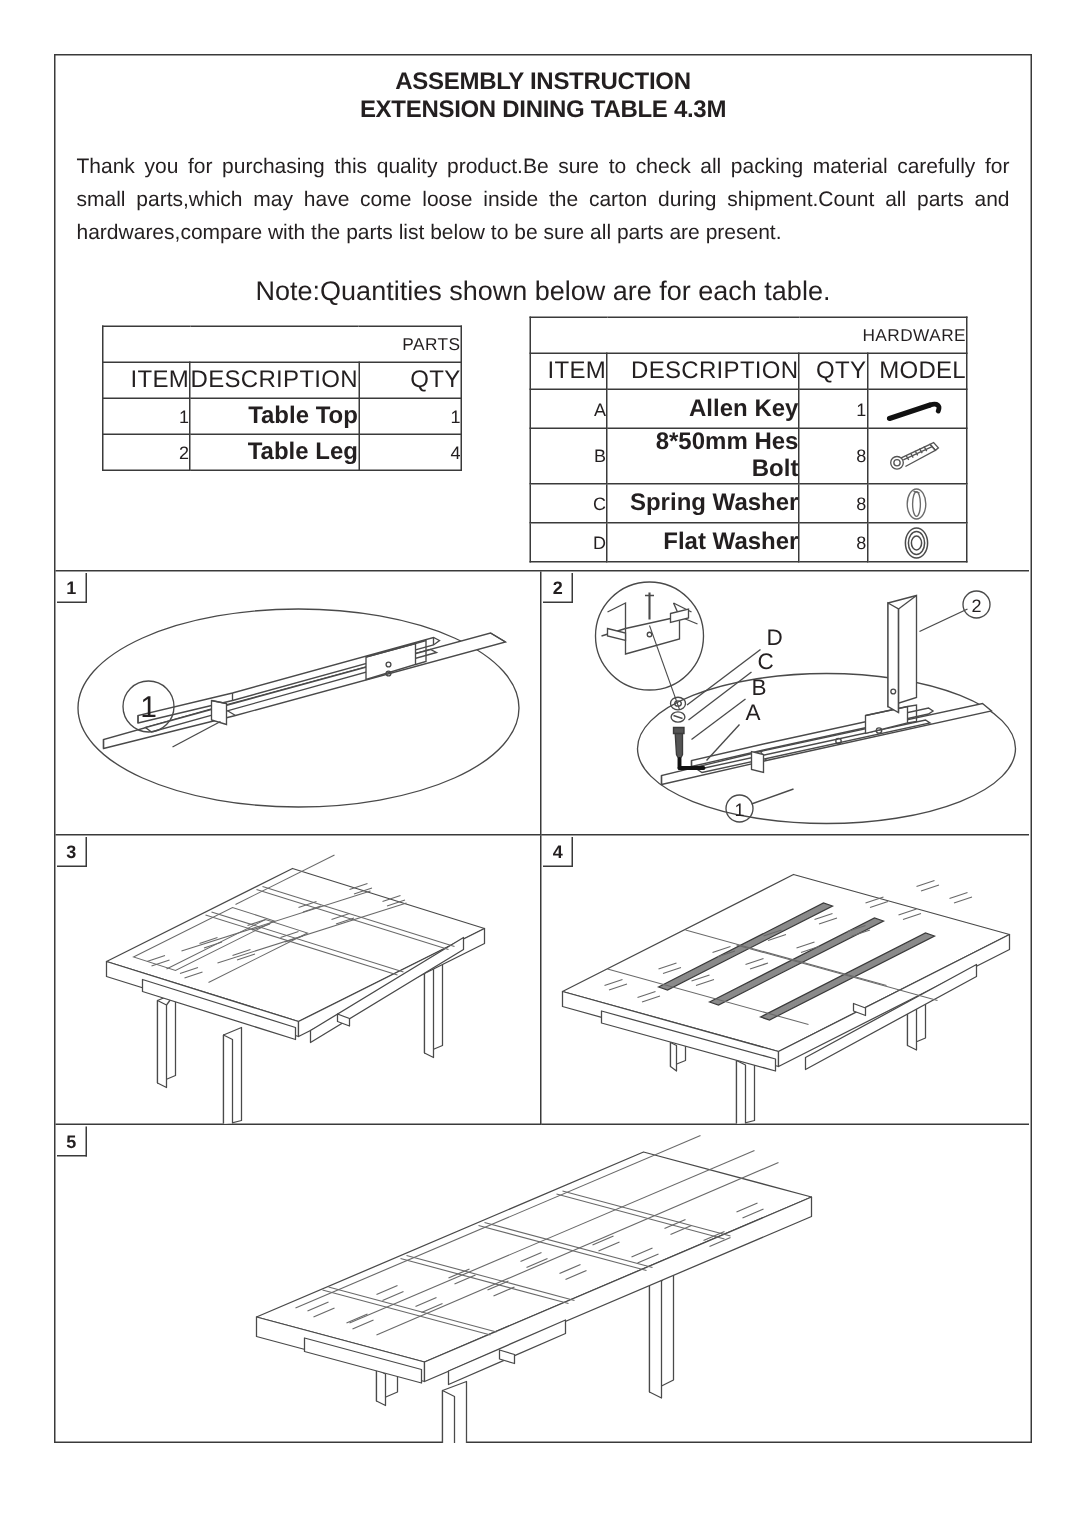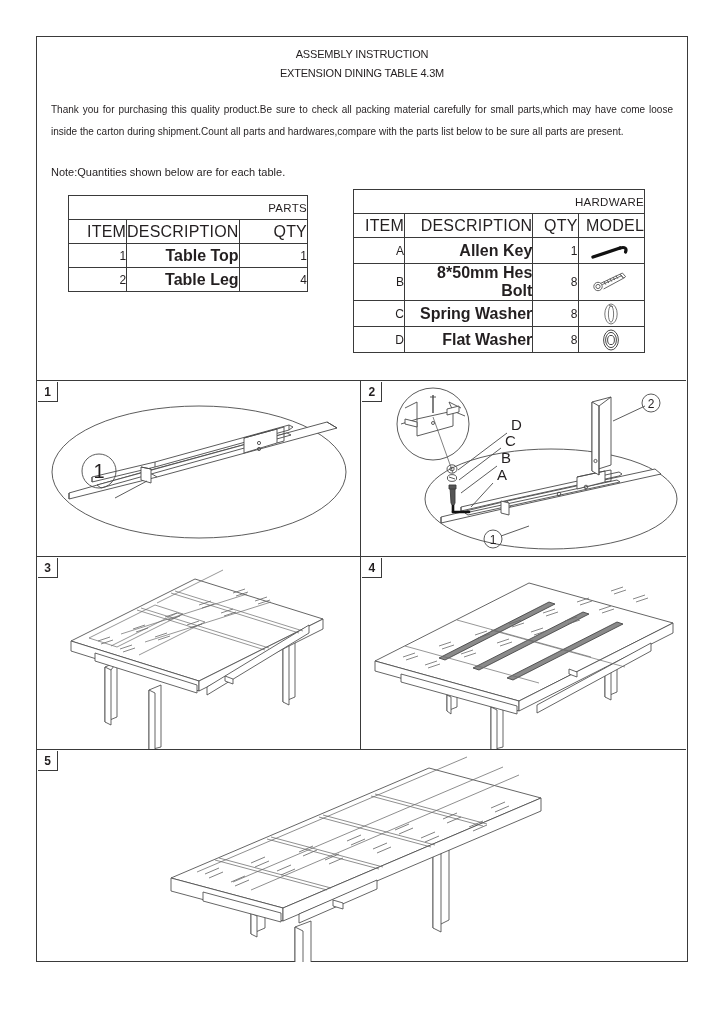--- a/index.html
+++ b/index.html
@@ -25,37 +25,38 @@
     border: 1.6px solid #3a3a3a;
     box-sizing: border-box;
   }
 
   
   .header-block {
     padding: 8px 10px 0 10px;
   }
   .doc-title {
     text-align: center;
-    font-weight: normal;
-    font-size: 11px;
+    font-weight: bold;
+    font-size: 16px;
     line-height: 19px;
     letter-spacing: -0.2px;
     font-stretch: condensed;
   }
   .intro-para {
     margin: 16px 4px 0 4px;
-    font-size: 10px;
+    font-size: 14px;
     line-height: 22px;
     text-align: justify;
     text-justify: inter-word;
   }
   .note-line {
     margin: 20px 4px 0 4px;
-    font-size: 11px;
+    font-size: 18px;
     line-height: 18px;
+    text-align: center;
   }
 
   
   .tables-row {
     position: relative;
     height: 160px;
     margin-top: 14px;
   }
   table.spec {
     border-collapse: collapse;

